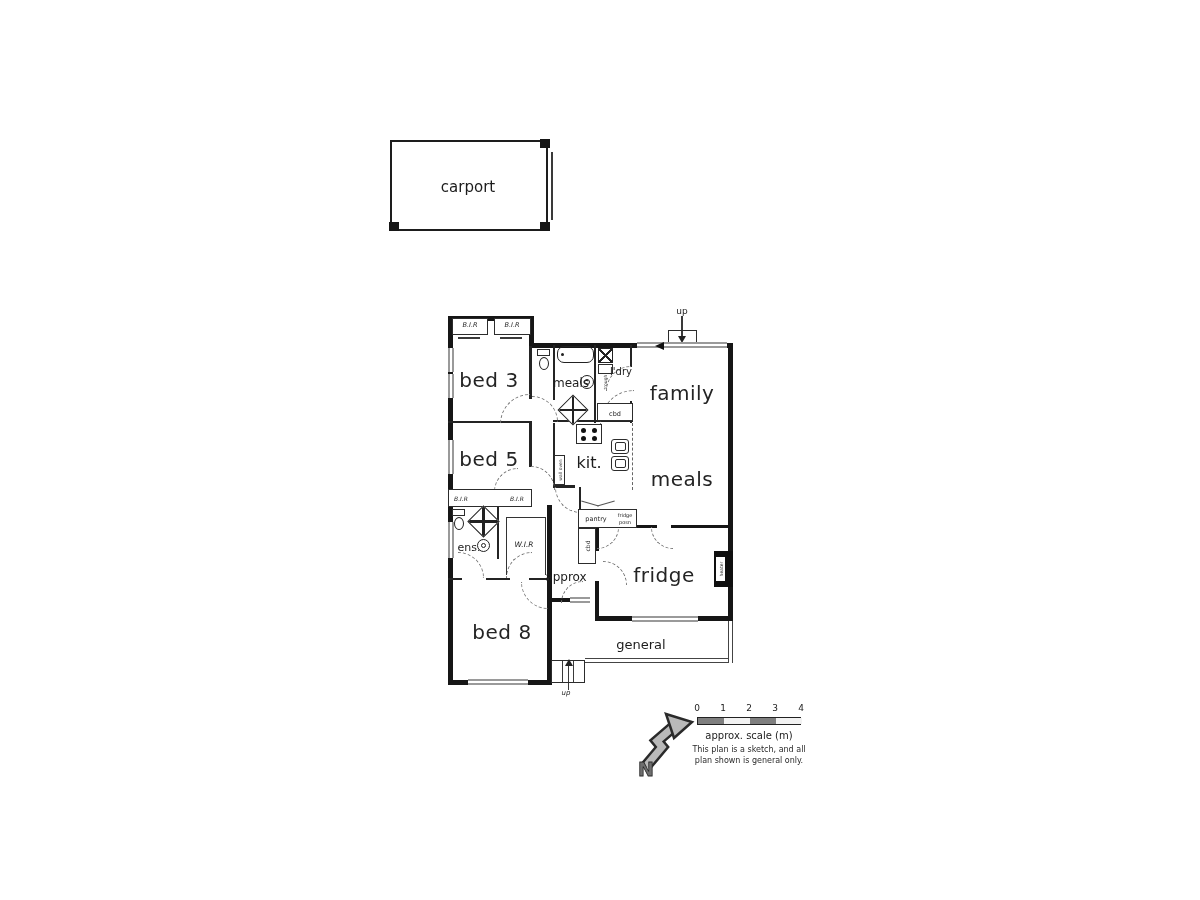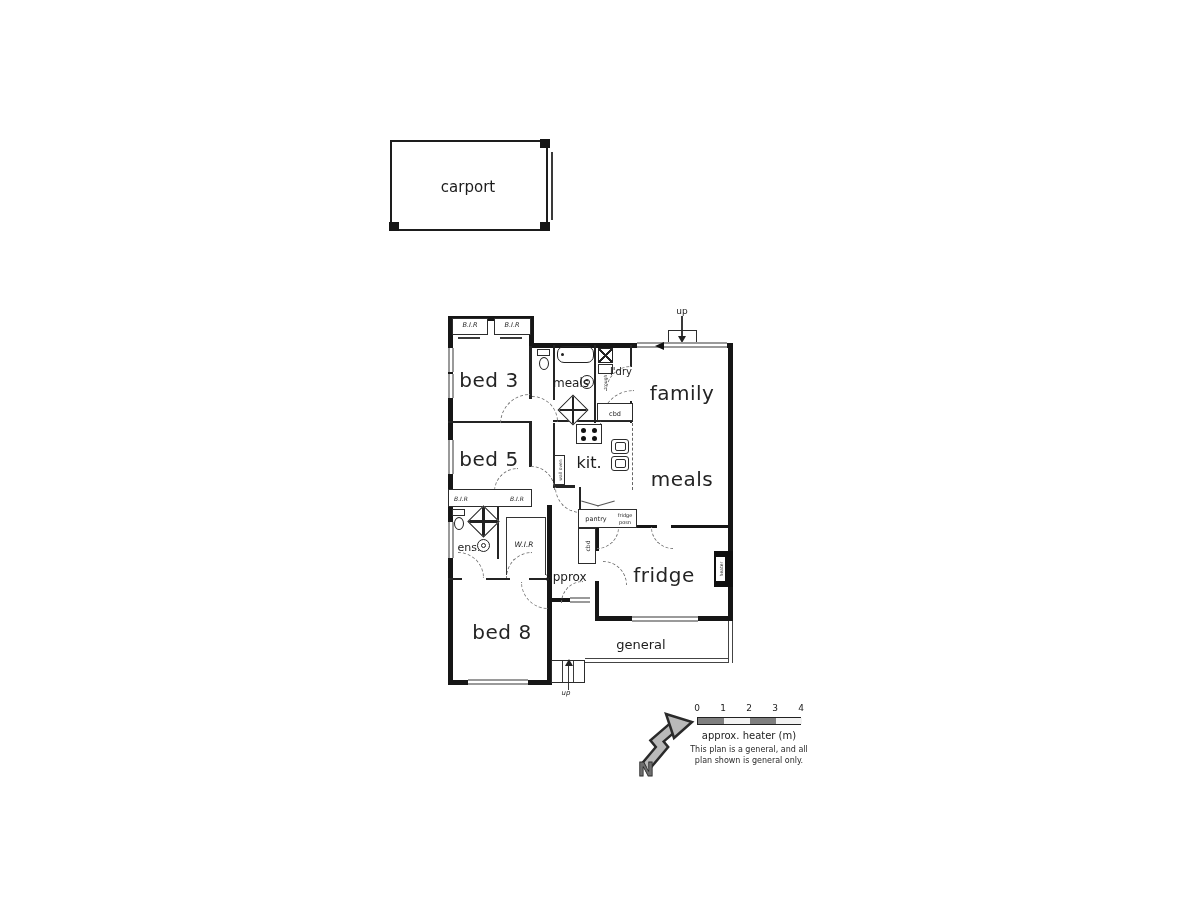--- a/index.html
+++ b/index.html
@@ -208,17 +208,17 @@
   <div class="lbl" style="left:723px;top:708px;font-size:9px;">1</div>
   <div class="lbl" style="left:749px;top:708px;font-size:9px;">2</div>
   <div class="lbl" style="left:775px;top:708px;font-size:9px;">3</div>
   <div class="lbl" style="left:801px;top:708px;font-size:9px;">4</div>
   <div style="position:absolute;left:697px;top:717px;width:104px;height:8px;border:1px solid #222;box-sizing:border-box;z-index:5;">
     <div class="seg" style="left:0;width:26px;background:#7f7f7f;"></div>
     <div class="seg" style="left:26px;width:26px;background:#f2f2f2;"></div>
     <div class="seg" style="left:52px;width:26px;background:#7f7f7f;"></div>
     <div class="seg" style="left:78px;width:26px;background:#f2f2f2;"></div>
   </div>
-  <div class="lbl" style="left:749px;top:735px;font-size:10px;">approx. heater (m)</div>
-  <div class="lbl" style="left:749px;top:749px;font-size:8px;color:#2a2a2a;">This plan is a general, and all</div>
+  <div class="lbl" style="left:749px;top:735px;font-size:10px;">approx. scale (m)</div>
+  <div class="lbl" style="left:749px;top:749px;font-size:8px;color:#2a2a2a;">This plan is a sketch, and all</div>
   <div class="lbl" style="left:749px;top:760px;font-size:8px;color:#2a2a2a;">plan shown is general only.</div>
 
 </div>
 
 </body></html>

